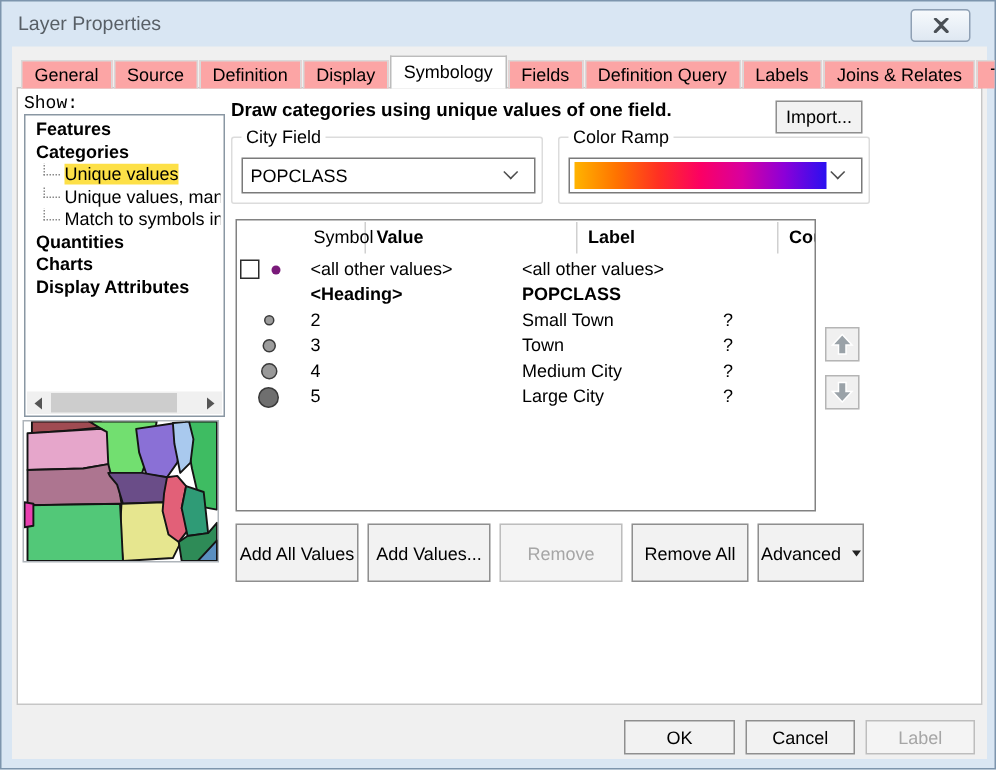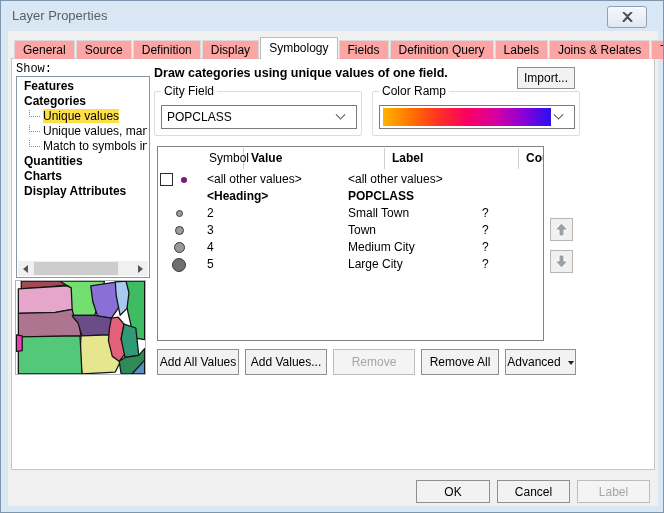--- a/index.html
+++ b/index.html
@@ -99,21 +99,21 @@
     border-radius: 50%; }
   .circlesym { position: absolute; border-radius: 50%; border: 1px solid #3a3a3a; }
 
   
   .updown { position: absolute; left: 538px; width: 23px; height: 23px;
     background: #f0f0f0; border: 1px solid #b5b5b5; display: flex;
     align-items: center; justify-content: center; }
   .up { top: 159px; } .down { top: 191px; }
 
   
-  .action-btn { position: absolute; top: 290px; height: 26px; }
+  .action-btn { position: absolute; top: 290px; height: 39px; }
   .caret { display: inline-block; width: 0; height: 0; margin-left: 7px;
     border-left: 3.5px solid transparent; border-right: 3.5px solid transparent;
     border-top: 4px solid #222; vertical-align: middle; }
 
   
   .map { position: absolute; left: 3px; top: 221px; width: 131px; height: 95px;
     border: 1px solid #aeb4ba; background: #fff; }
   .map svg { display: block; }
 
   

